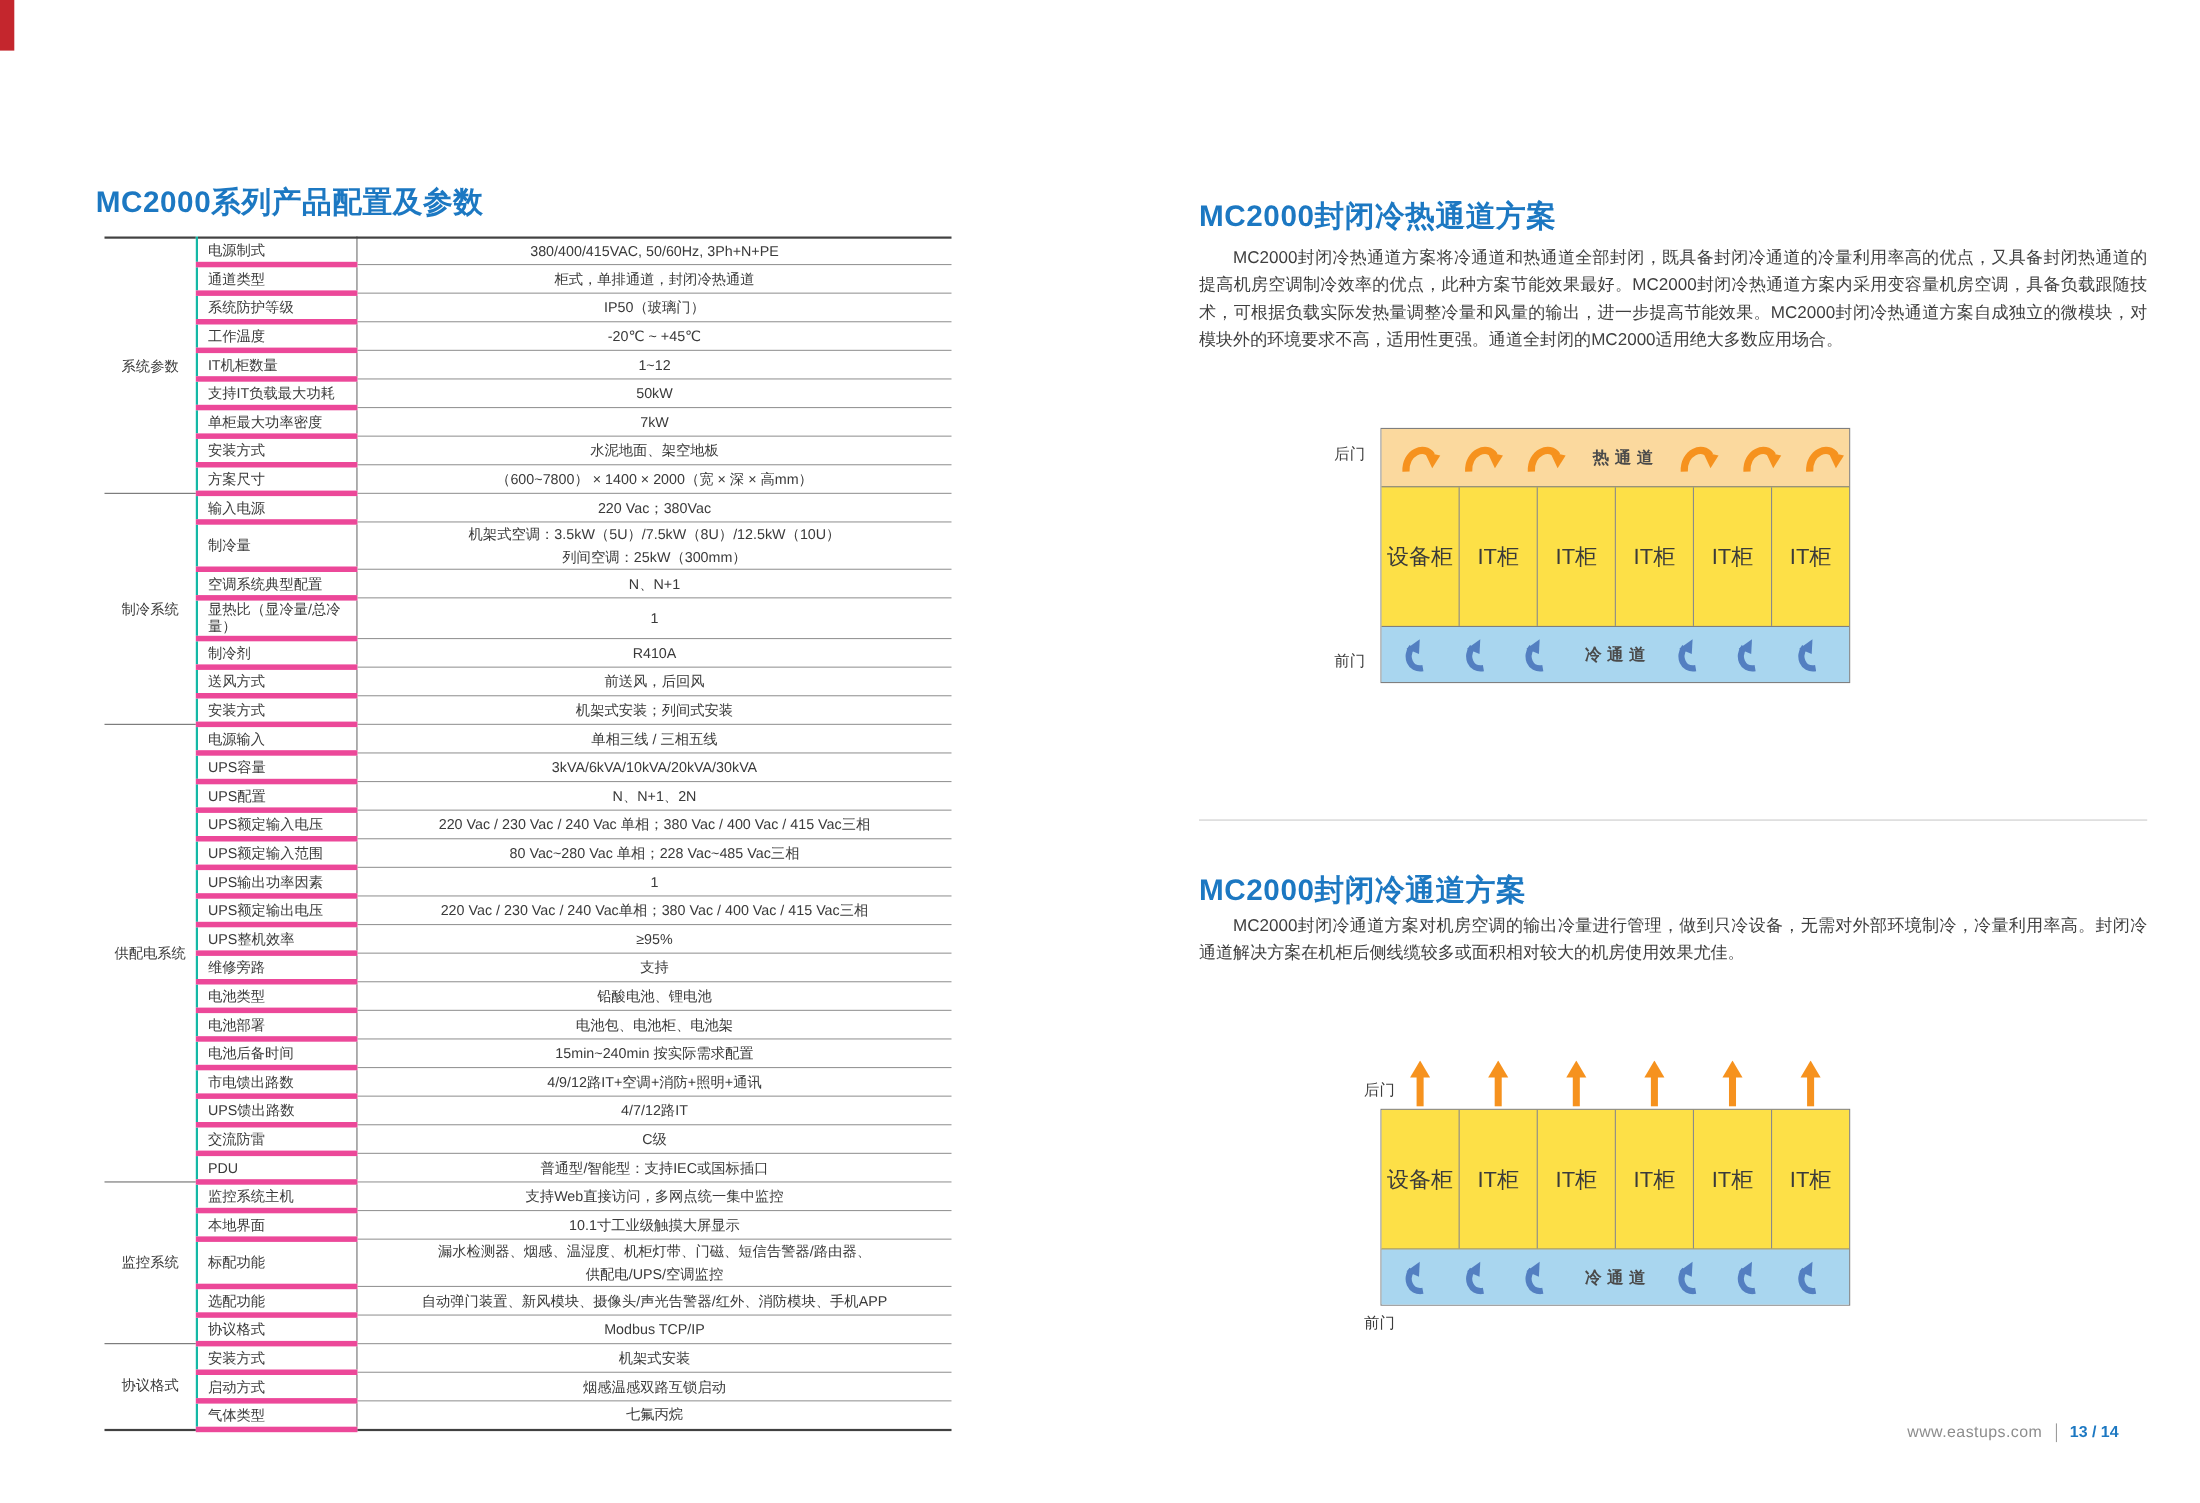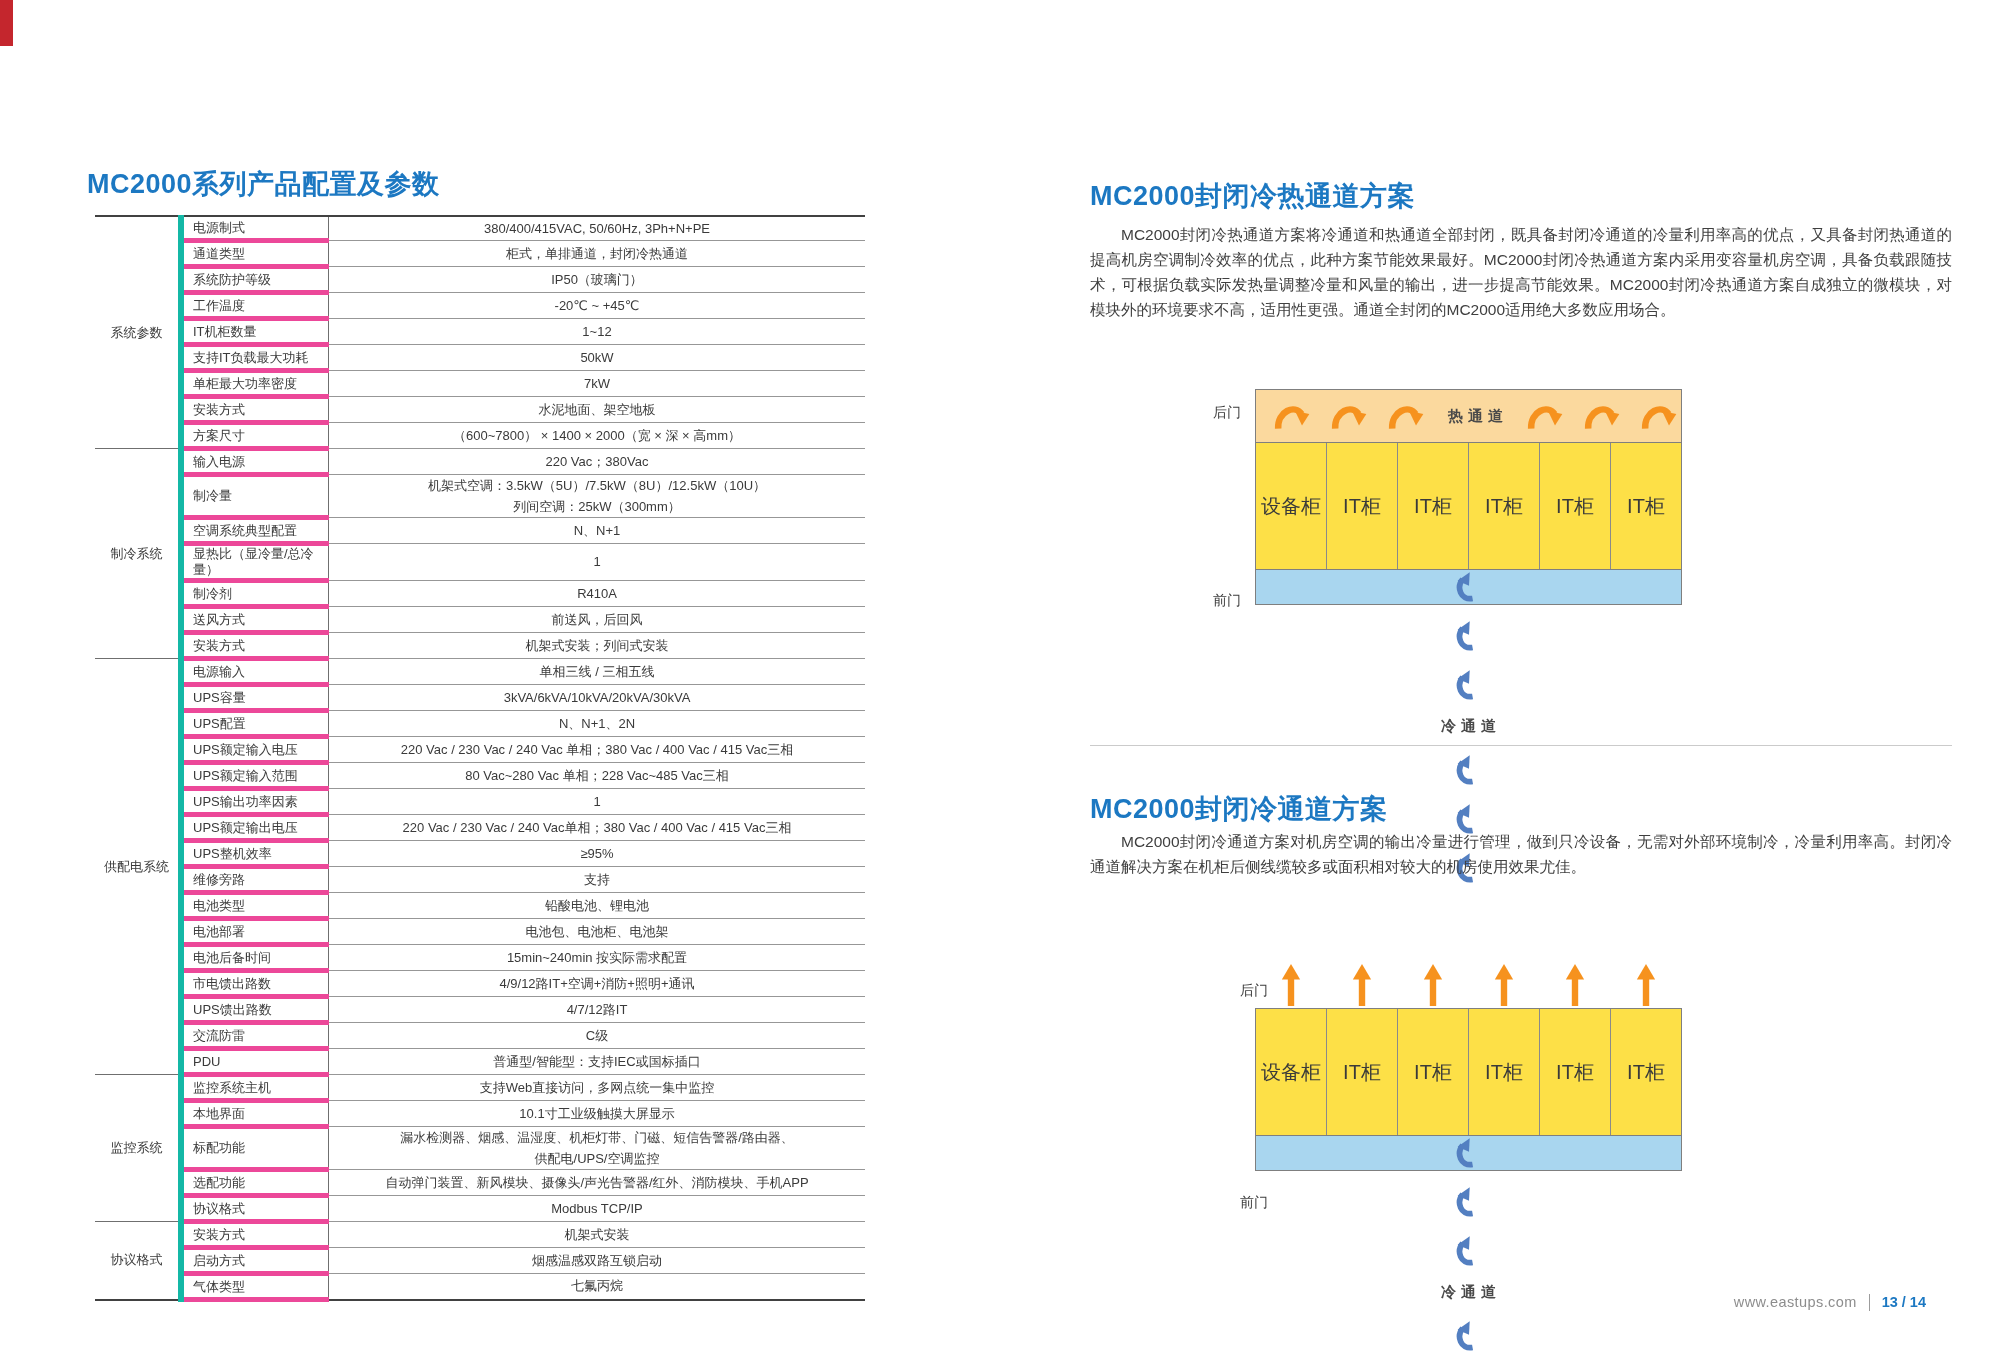--- a/index.html
+++ b/index.html
@@ -10,21 +10,21 @@
   }
   .corner-tab{position:absolute;left:0;top:0;width:13px;height:46px;background:var(--red-tab,#C4262D);}
 
   
   .left-title{position:absolute;left:87px;top:166px;margin:0;font-size:27px;font-weight:bold;
     color:var(--heading-blue,#1C78C2);letter-spacing:.5px;}
   table.spec{position:absolute;left:95px;top:215px;width:770px;border-collapse:collapse;
     font-size:13px;color:#3a3a3a;
     border-top:2px solid #414141;border-bottom:2px solid #414141;}
   table.spec td{height:21px;padding:0;line-height:16px;vertical-align:middle;}
-  table.spec td.sec{width:83px;text-align:center;border-right:6px solid #14b8a6;
+  table.spec td.sec{width:83px;text-align:center;border-right:2px solid #14b8a6;
     border-bottom:1px solid #6f6f6f;}
   table.spec td.lbl{width:135px;padding-left:9px;border-right:1px solid #6f6f6f;
     border-bottom:5px solid #ec4899;}
   table.spec td.val{text-align:center;border-bottom:1px solid #979797;}
   table.spec td.multi{white-space:pre-line;line-height:21px;height:42px;}
 
   
   .r-title{position:absolute;left:1090px;margin:0;font-size:27px;font-weight:bold;
     color:var(--heading-blue,#1C78C2);letter-spacing:.5px;}
   #title-hotcold{top:178px;} #title-cold{top:791px;}
@@ -34,21 +34,21 @@
   .divider{position:absolute;left:1090px;top:745px;width:862px;height:0;border-top:1px solid #cbcbcb;}
 
   .door{position:absolute;font-size:14px;color:#3c3c3c;}
   #door-back1{left:1213px;top:404px;} #door-front1{left:1213px;top:592px;}
   #door-back2{left:1240px;top:982px;} #door-front2{left:1240px;top:1194px;}
 
   .dg{position:absolute;left:1255px;width:427px;border:1px solid #7f7f7f;box-sizing:border-box;background:#fff;}
   #dg1{top:389px;} #dg2{top:1008px;}
   .band{display:flex;align-items:center;justify-content:space-between;padding:0 16px;box-sizing:border-box;gap:17px;}
   .hot-band{height:52px;background:var(--hot-band,#FBD99E);}
-  .cold-band{height:34px;background:var(--cold-band,#A9D6EF);flex-direction:column;}
+  .cold-band{height:50px;background:var(--cold-band,#A9D6EF);}
   .cab-row{display:flex;height:126px;background:#fde047;border-top:1px solid #7f7f7f;border-bottom:1px solid #7f7f7f;}
   #dg2 .cab-row{border-top:none;}
   .cab{flex:1;display:flex;align-items:center;justify-content:center;font-size:20px;color:#3a3a3a;
     border-right:1px solid #8a8a8a;}
   .cab:last-child{border-right:none;}
   .aisle-label{font-size:15px;font-weight:bold;color:#4a4a4a;letter-spacing:5px;white-space:nowrap;text-indent:5px;}
   .arrow{display:inline-flex;} .arrow svg{display:block;}
   #exhaust-row{position:absolute;left:1255px;top:962px;width:427px;height:44px;
     display:flex;justify-content:space-around;align-items:flex-end;}
 

